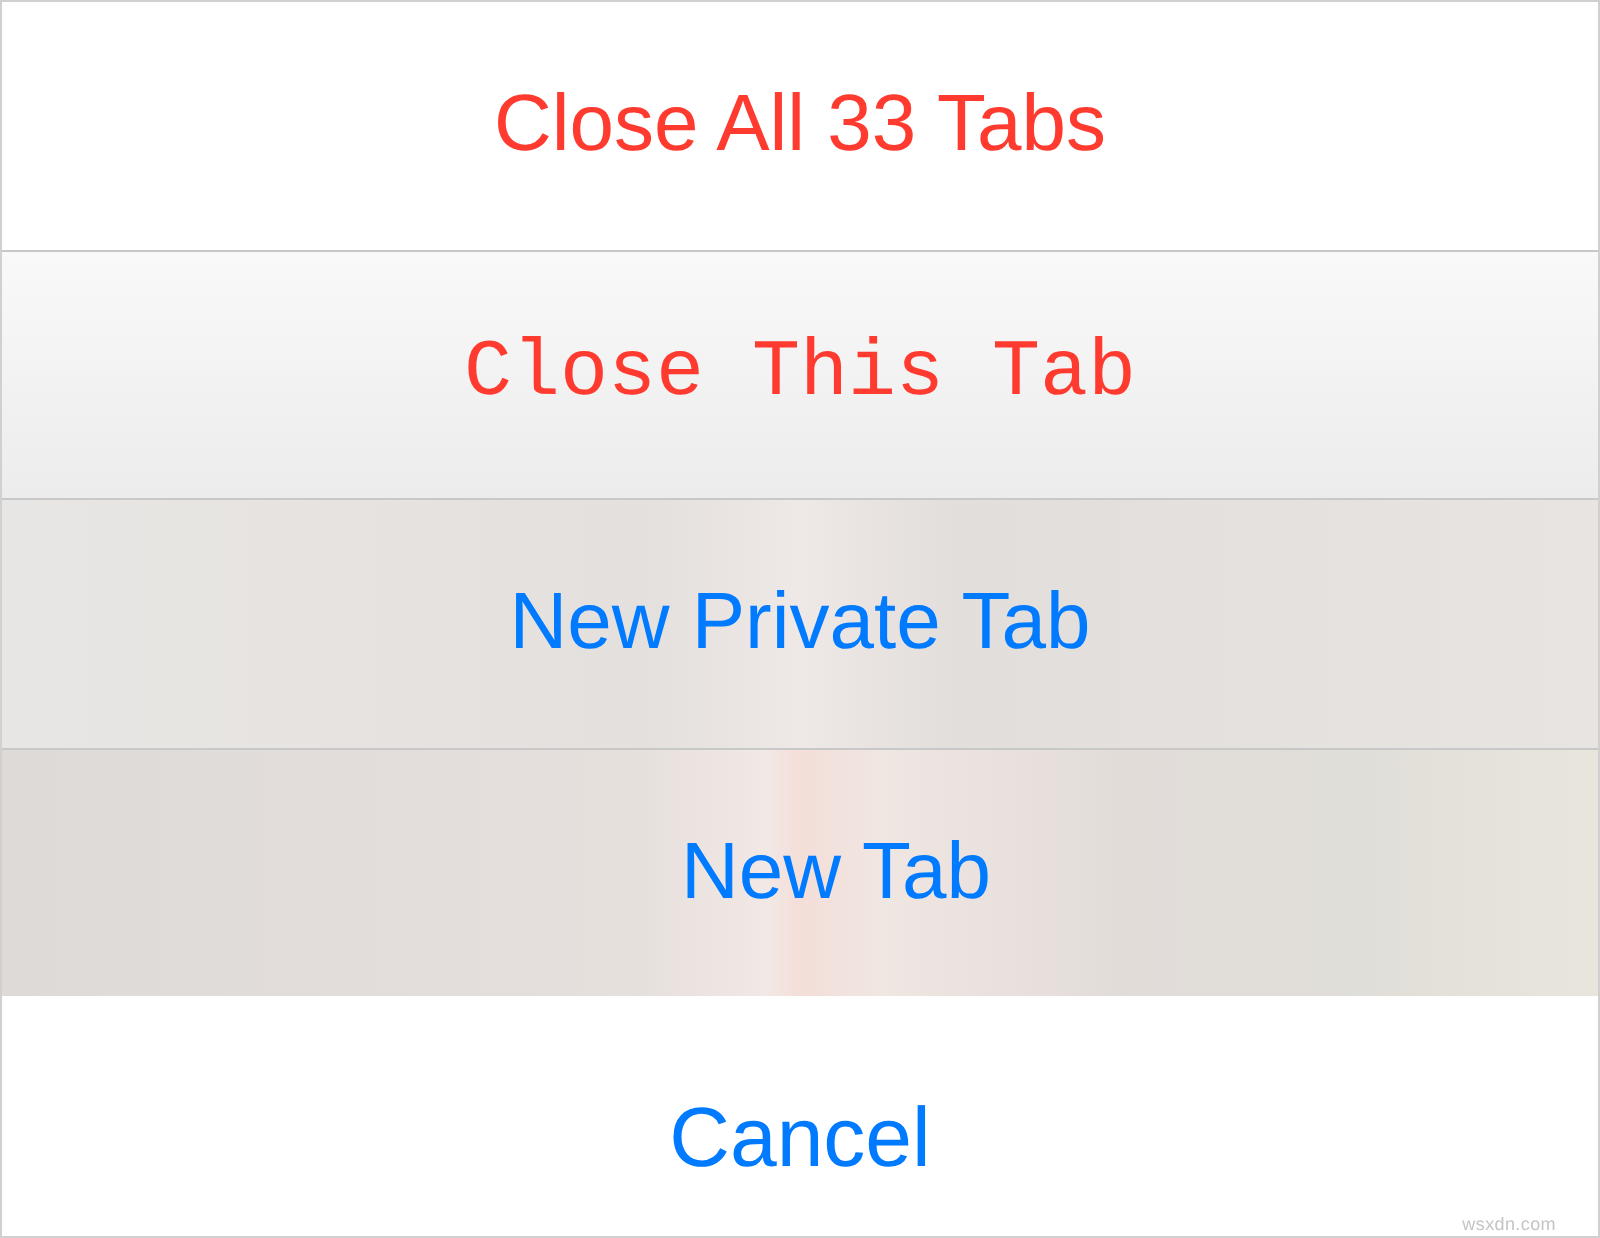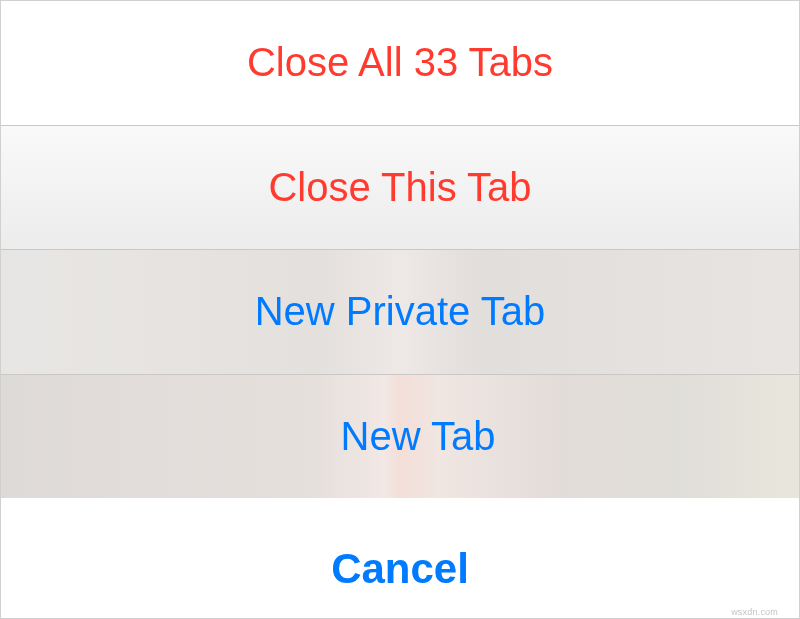--- a/index.html
+++ b/index.html
@@ -46,39 +46,40 @@
     }
     .normal {
       color: #007aff;
       justify-content: center;
     }
     .opt1 {
       background: #ffffff;
     }
     .opt2 {
       background: linear-gradient(to bottom, #f9f9f9, #ececec);
+      font-family: Liberation Mono, monospace;
     }
     .opt3 {
       background: linear-gradient(to right, #e8e6e4 0%, #e4e0dd 40%, #eee8e6 50%, #e2dedb 60%, #e8e4e1 100%);
     }
     .opt4 {
       background: linear-gradient(to right, #dedad7 0%, #e6e0dd 40%, #f2e8e5 48%, #f4ded8 50%, #f0e6e2 55%, #e2dcd9 70%, #e0ded8 85%, #e8e6dc 100%);
       padding-left: 36px;
     }
     .separator {
       height: 22px;
       background: #ffffff;
     }
     .cancel-option {
       height: 98px;
       display: flex;
       align-items: center;
       justify-content: center;
       font-size: 42px;
-      font-weight: 700;
+      font-weight: 400;
       color: #007aff;
       background: #ffffff;
       cursor: pointer;
     }
     .watermark {
       position: absolute;
       right: 22px;
       bottom: 2px;
       font-size: 9px;
       color: #c4c4c4;

